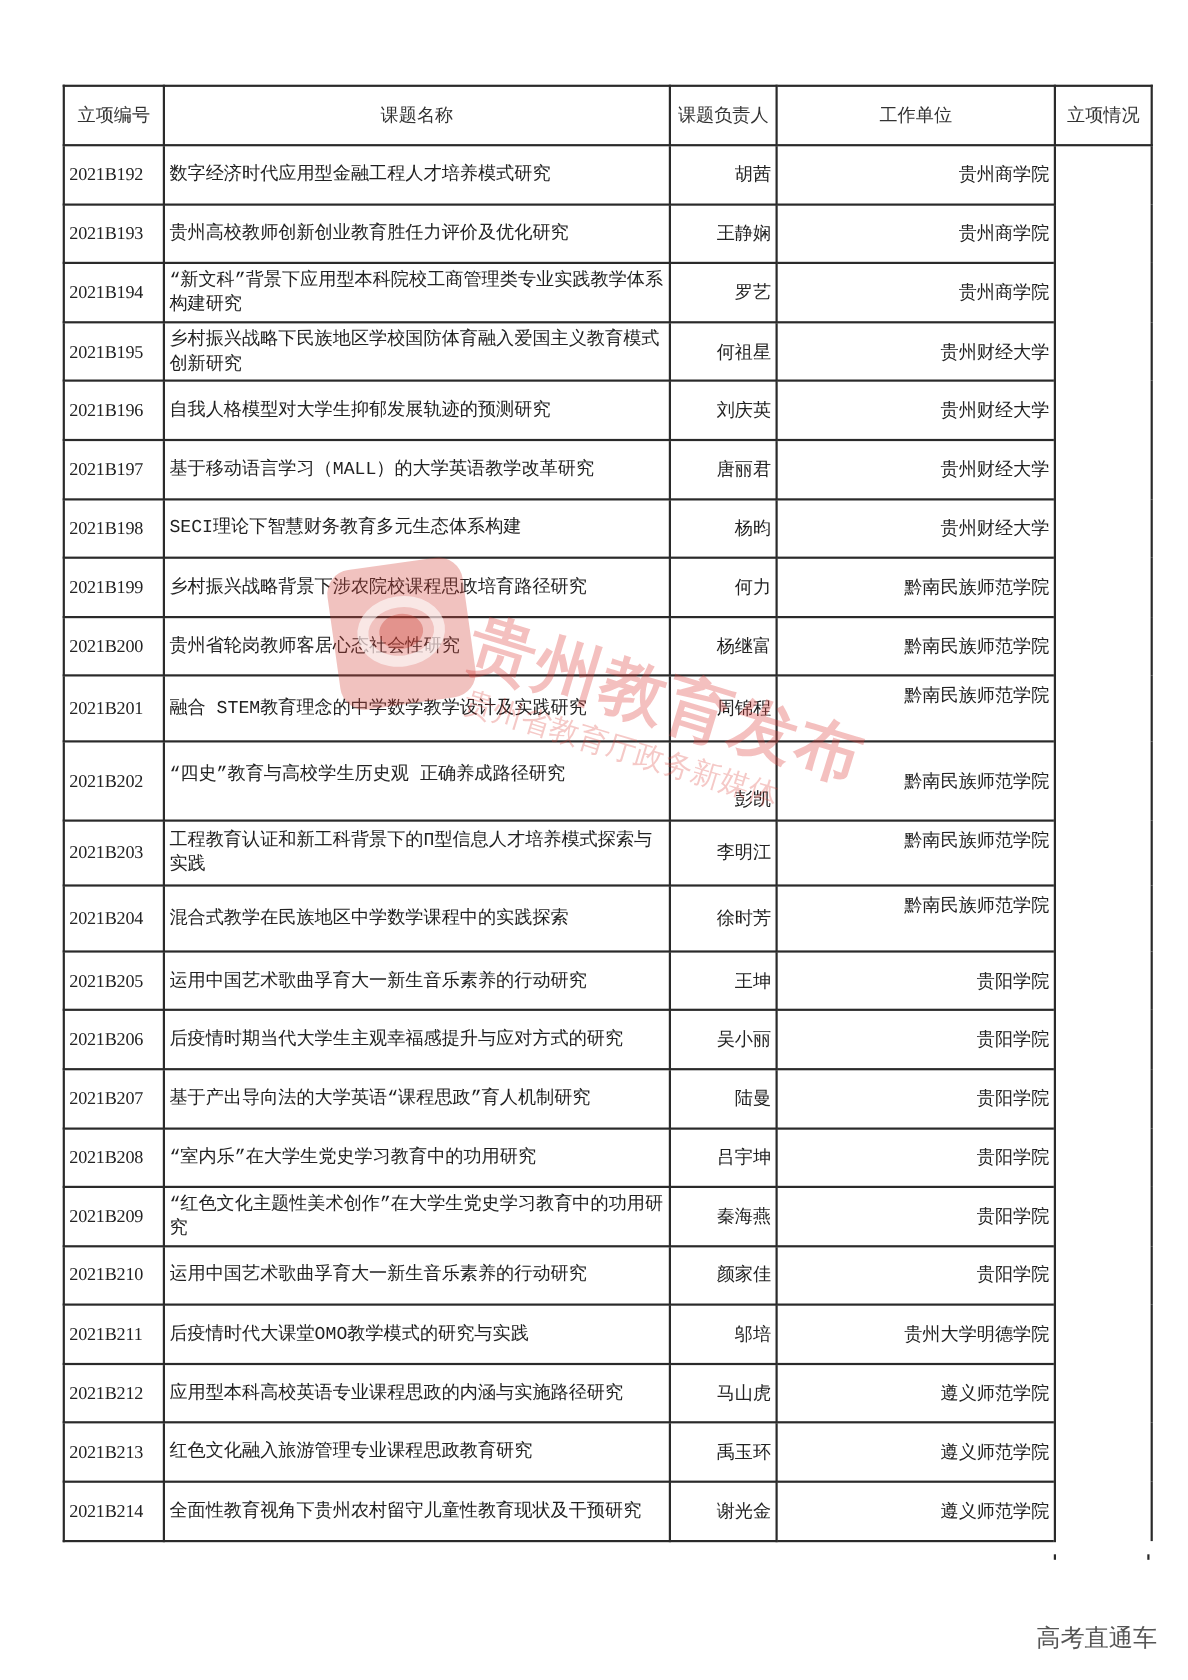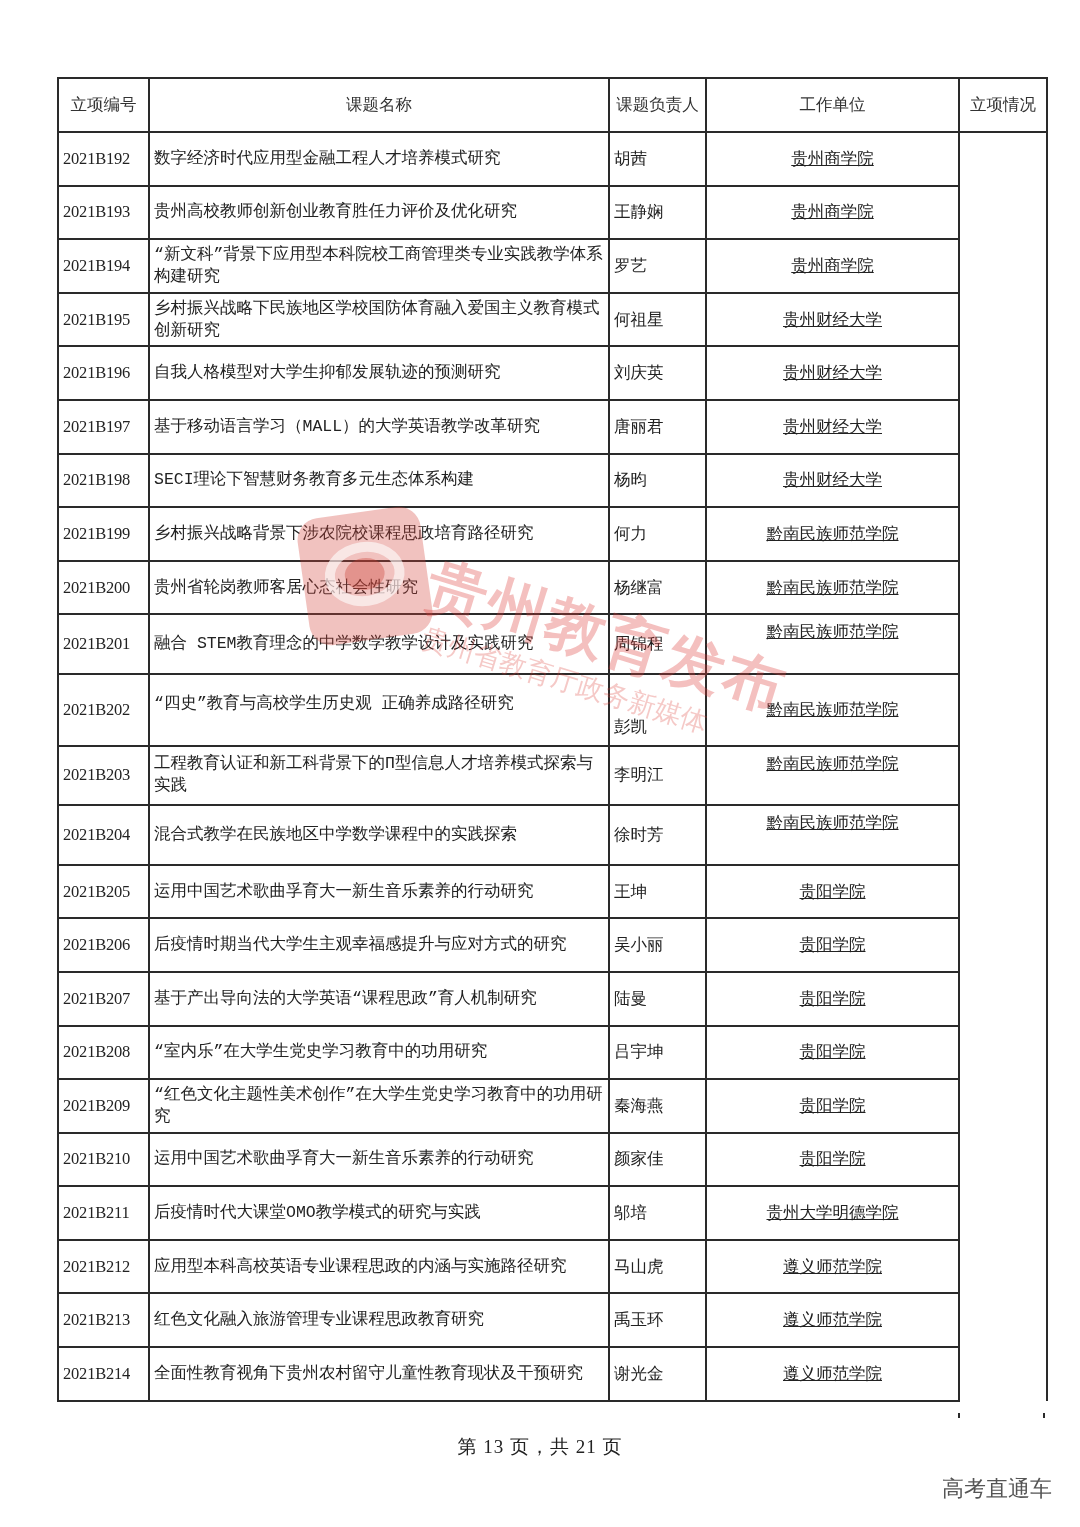--- a/index.html
+++ b/index.html
@@ -54,22 +54,22 @@
       font-family: "Liberation Serif", "DejaVu Serif", serif;
       font-size: 16px;
       letter-spacing: -0.2px;
       padding: 0 2px;
     }
     td.title {
       text-align: left;
       padding: 0 2px 0 3px;
       font-family: Liberation Mono, monospace;
     }
-    td.lead { text-align: left; }
-    td.unit { text-align: center; text-decoration: underline; }
+    td.lead { text-align: right; }
+    td.unit { text-align: right; }
     td.unit.top { vertical-align: top; padding-top: 6px; }
     td.title.top { vertical-align: top; padding-top: 18px; margin-top: 32px; }
     td.lead.low { vertical-align: bottom; padding-bottom: 7px; }
     td.status {
       border-bottom: none !important;
     }
     .status-extension {
       position: absolute;
       left: 958px;
       top: 1413px;
@@ -311,21 +311,20 @@
         <td class="id">2021B214</td>
         <td class="title">全面性教育视角下贵州农村留守儿童性教育现状及干预研究</td>
         <td class="lead">谢光金</td>
         <td class="unit">遵义师范学院</td>
       </tr>
     </tbody>
   </table>
 
   <div class="status-extension"></div>
 
-  <div class="footer-page">第 13 页，共 21 页</div>
   <div class="footer-brand">高考直通车</div>
 
   <div class="wm wm-logo">
     <div class="ring"></div>
     <div class="dot"></div>
   </div>
   <div class="wm wm-title">贵州教育发布</div>
   <div class="wm wm-sub">贵州省教育厅政务新媒体</div>
 
 </div>

